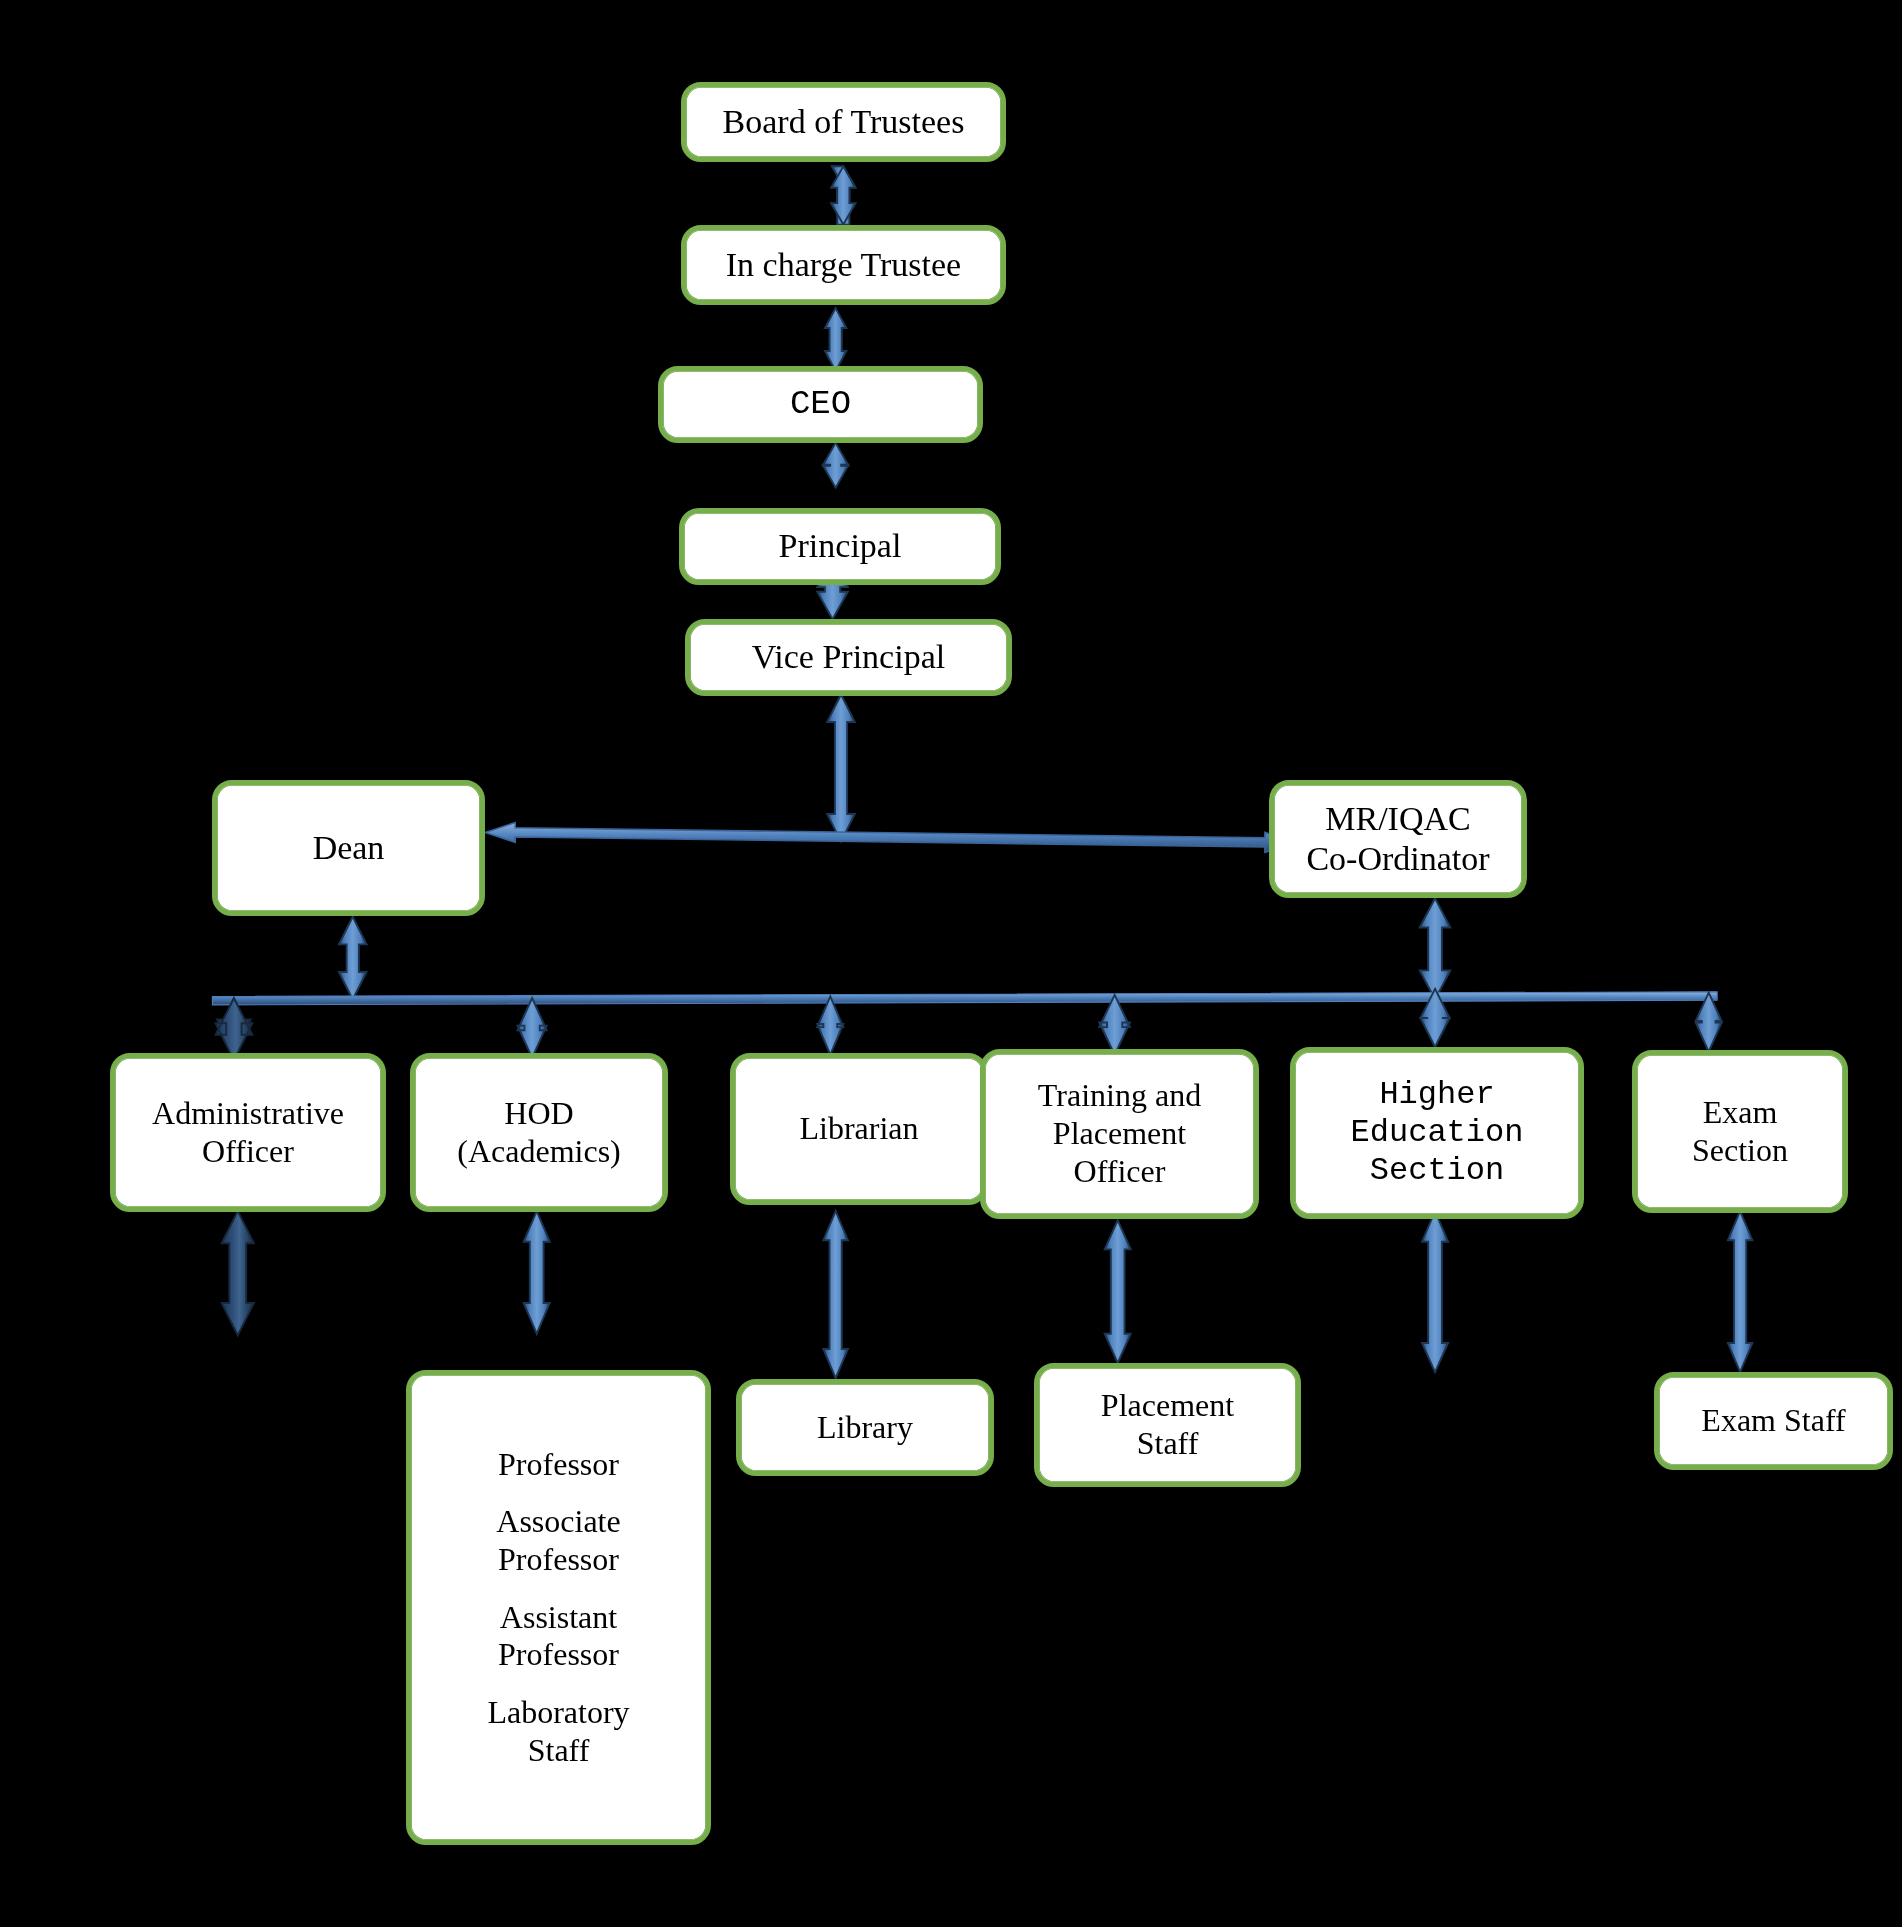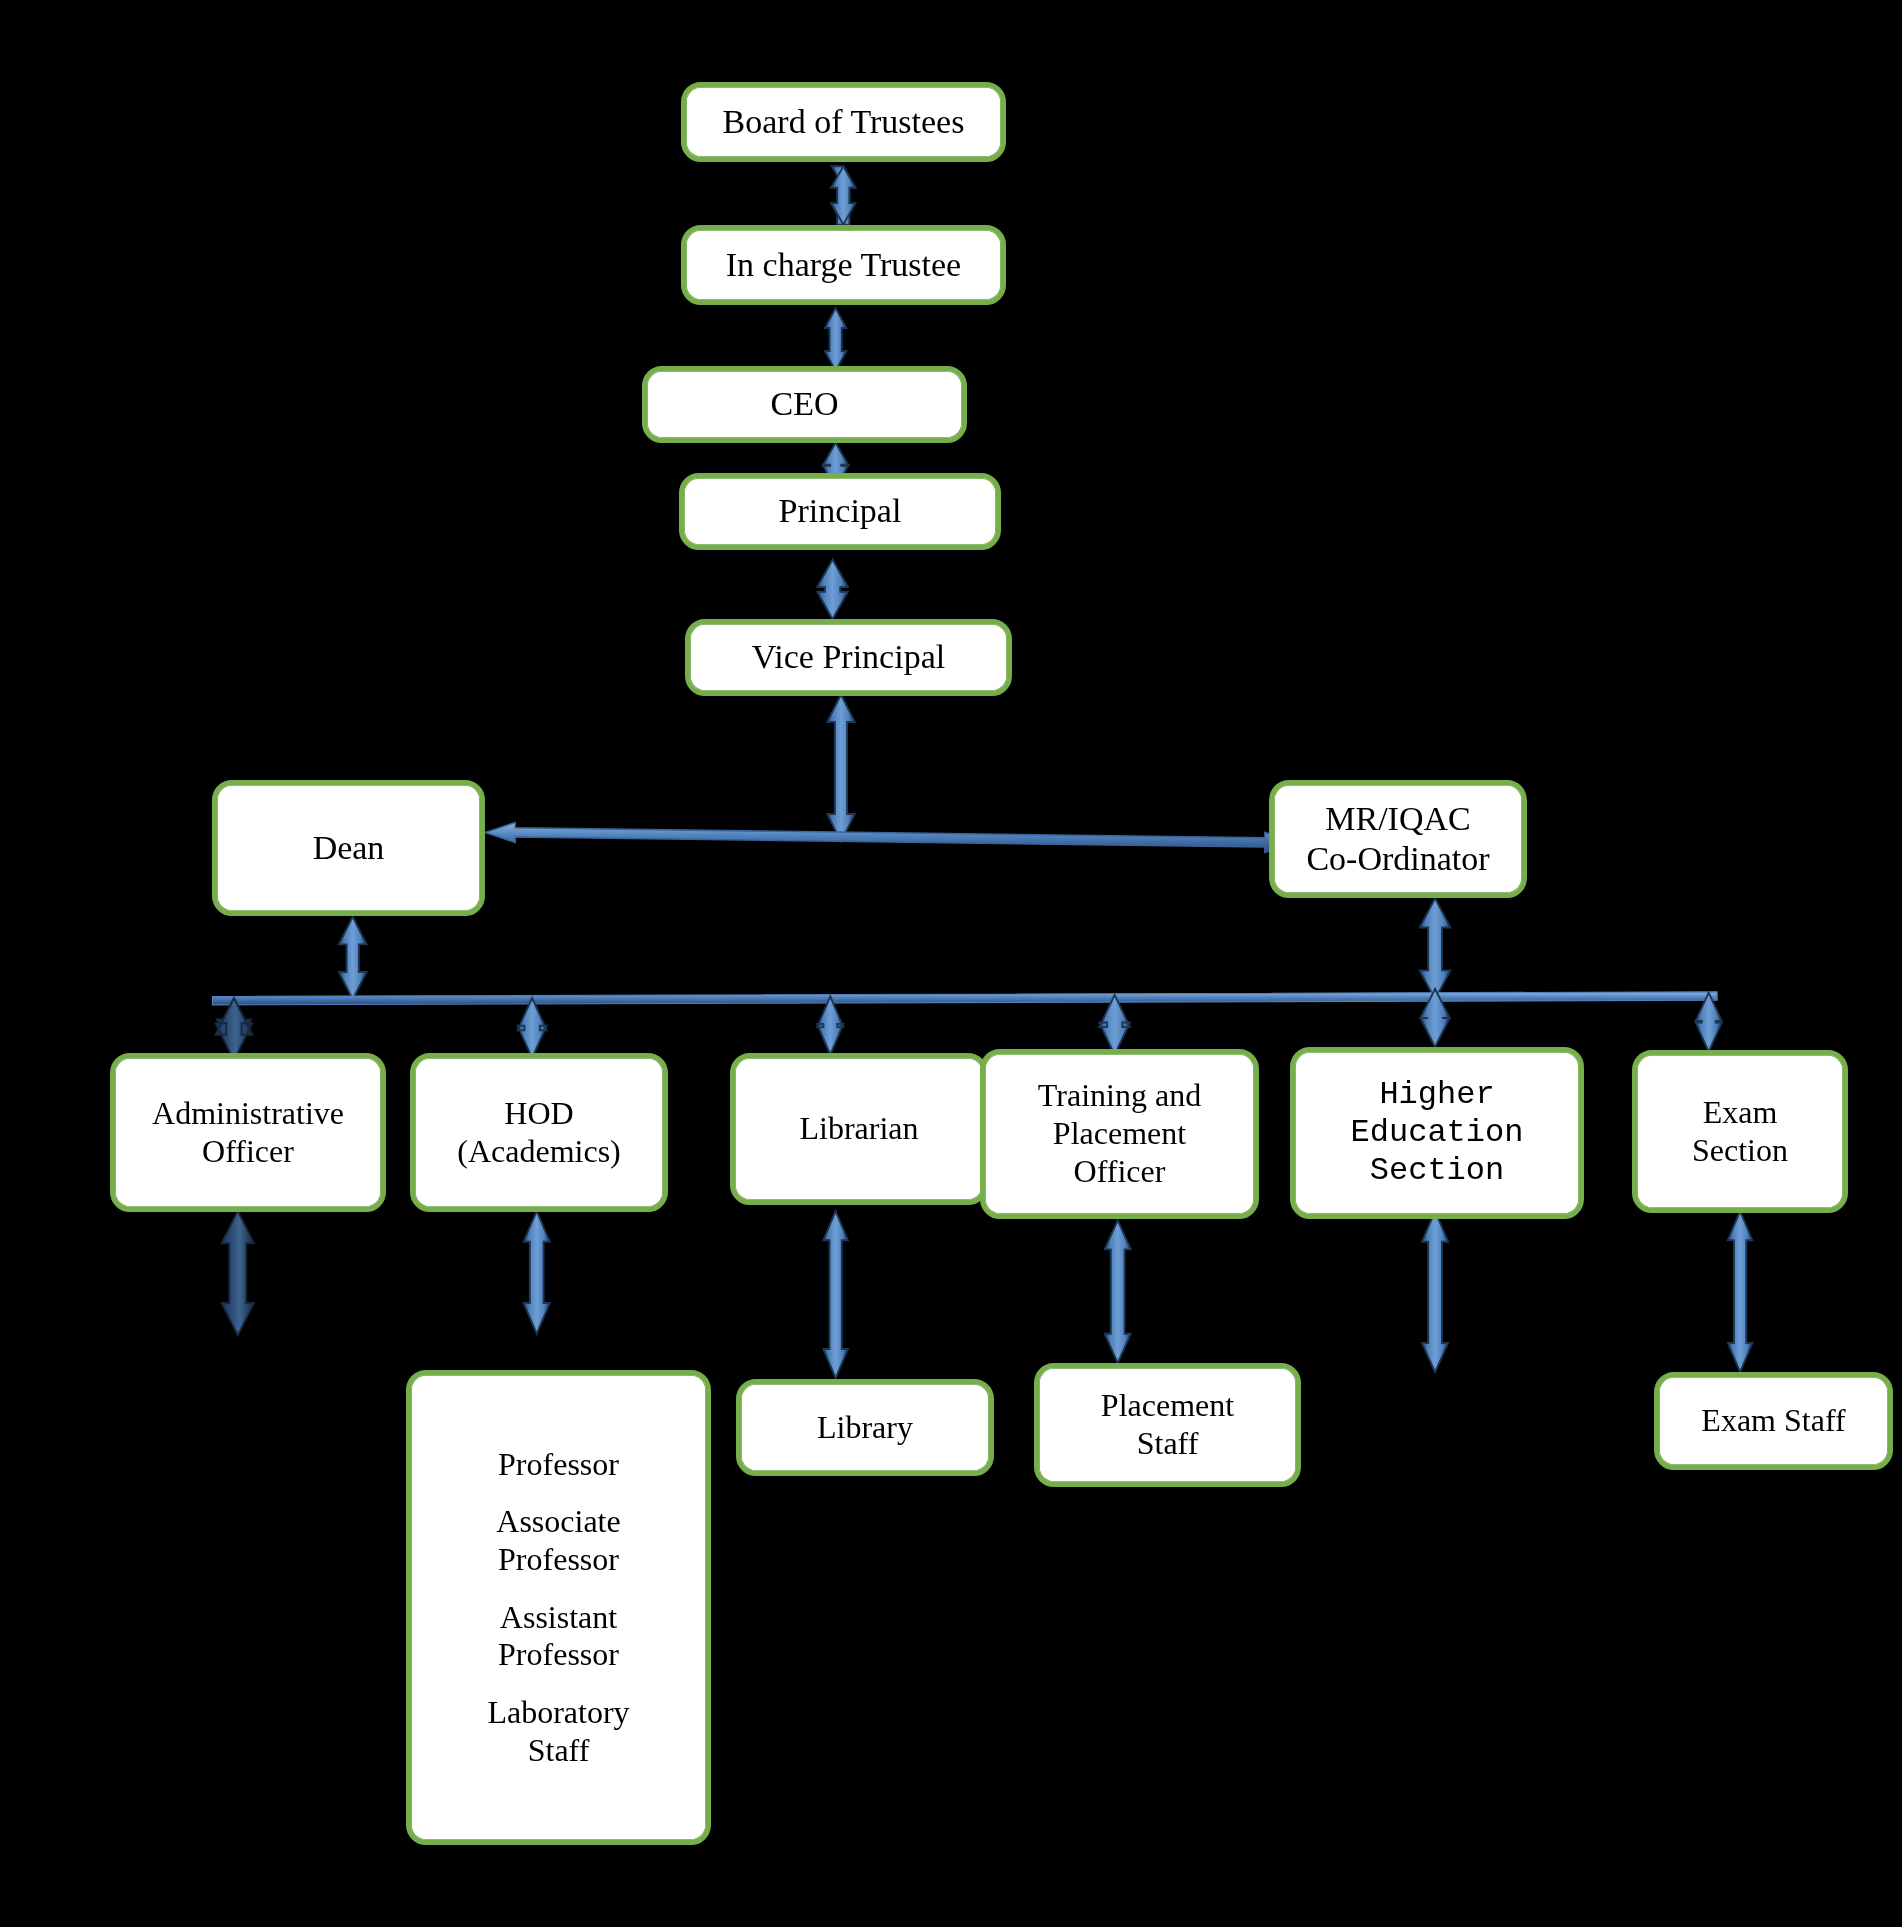--- a/index.html
+++ b/index.html
@@ -150,25 +150,25 @@
   </svg>
 
   <div class="node" style="left:681px;top:82px;width:325px;height:80px;">
     <span class="line">Board of Trustees</span>
   </div>
 
   <div class="node" style="left:681px;top:225px;width:325px;height:80px;">
     <span class="line">In charge Trustee</span>
   </div>
 
-  <div class="node" style="left:642px;top:366px;width:325px;height:77px;">
+  <div class="node" style="left:658px;top:366px;width:325px;height:77px;font-family:Liberation Mono, monospace;">
     <span class="line">CEO</span>
   </div>
 
-  <div class="node" style="left:679px;top:473px;width:322px;height:77px;text-align:right;">
+  <div class="node" style="left:679px;top:508px;width:322px;height:77px;text-align:right;">
     <span class="line">Principal</span>
   </div>
 
   <div class="node" style="left:685px;top:619px;width:327px;height:77px;">
     <span class="line">Vice Principal</span>
   </div>
 
   <div class="node" style="left:212px;top:780px;width:273px;height:136px;">
     <span class="line">Dean</span>
   </div>

